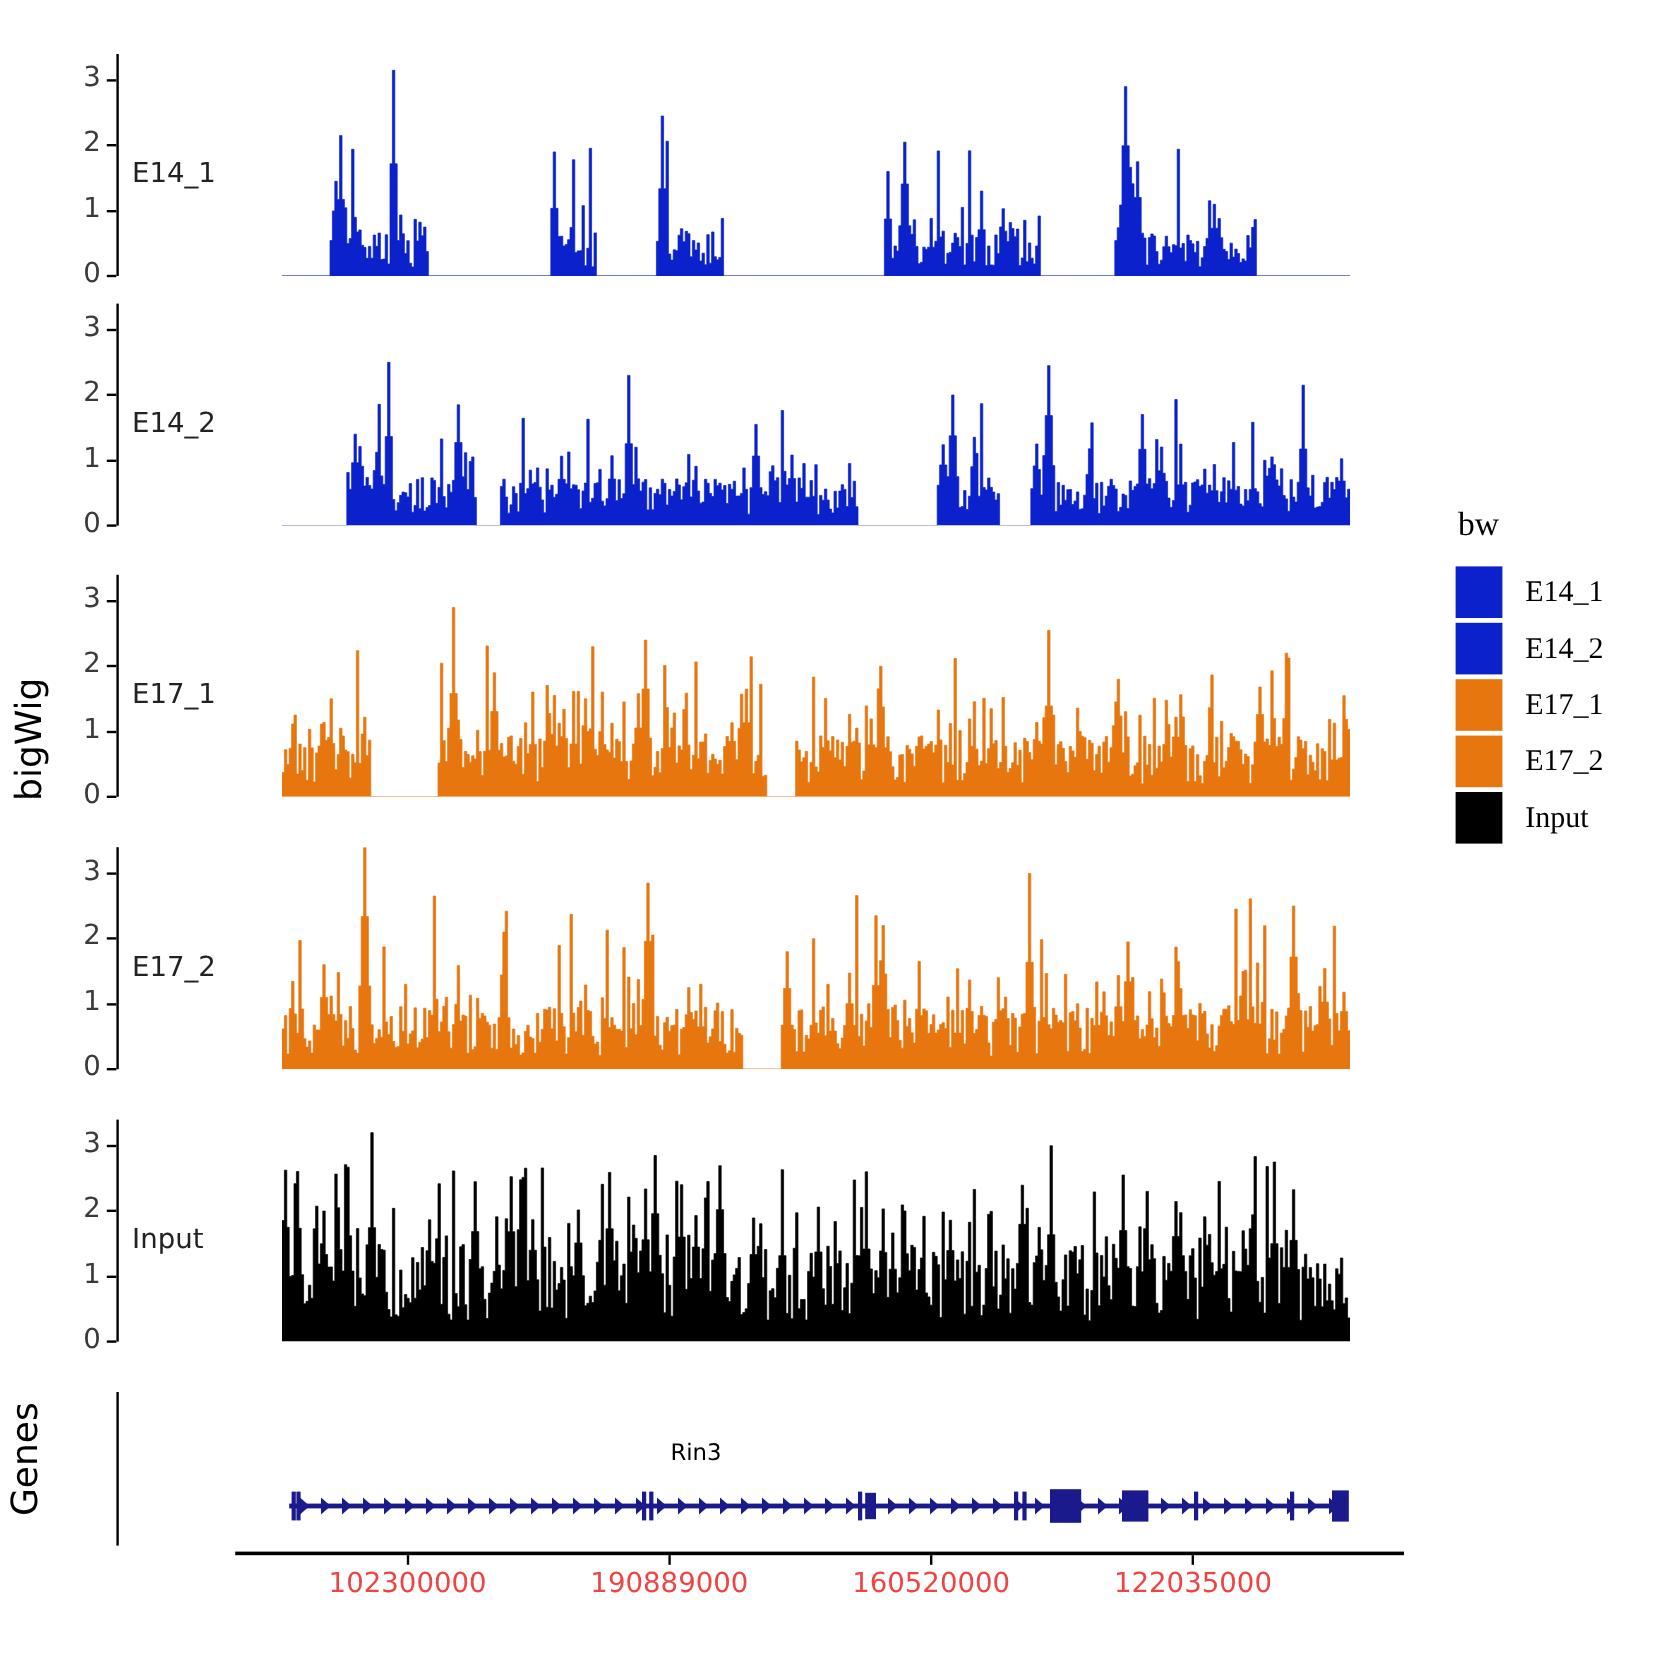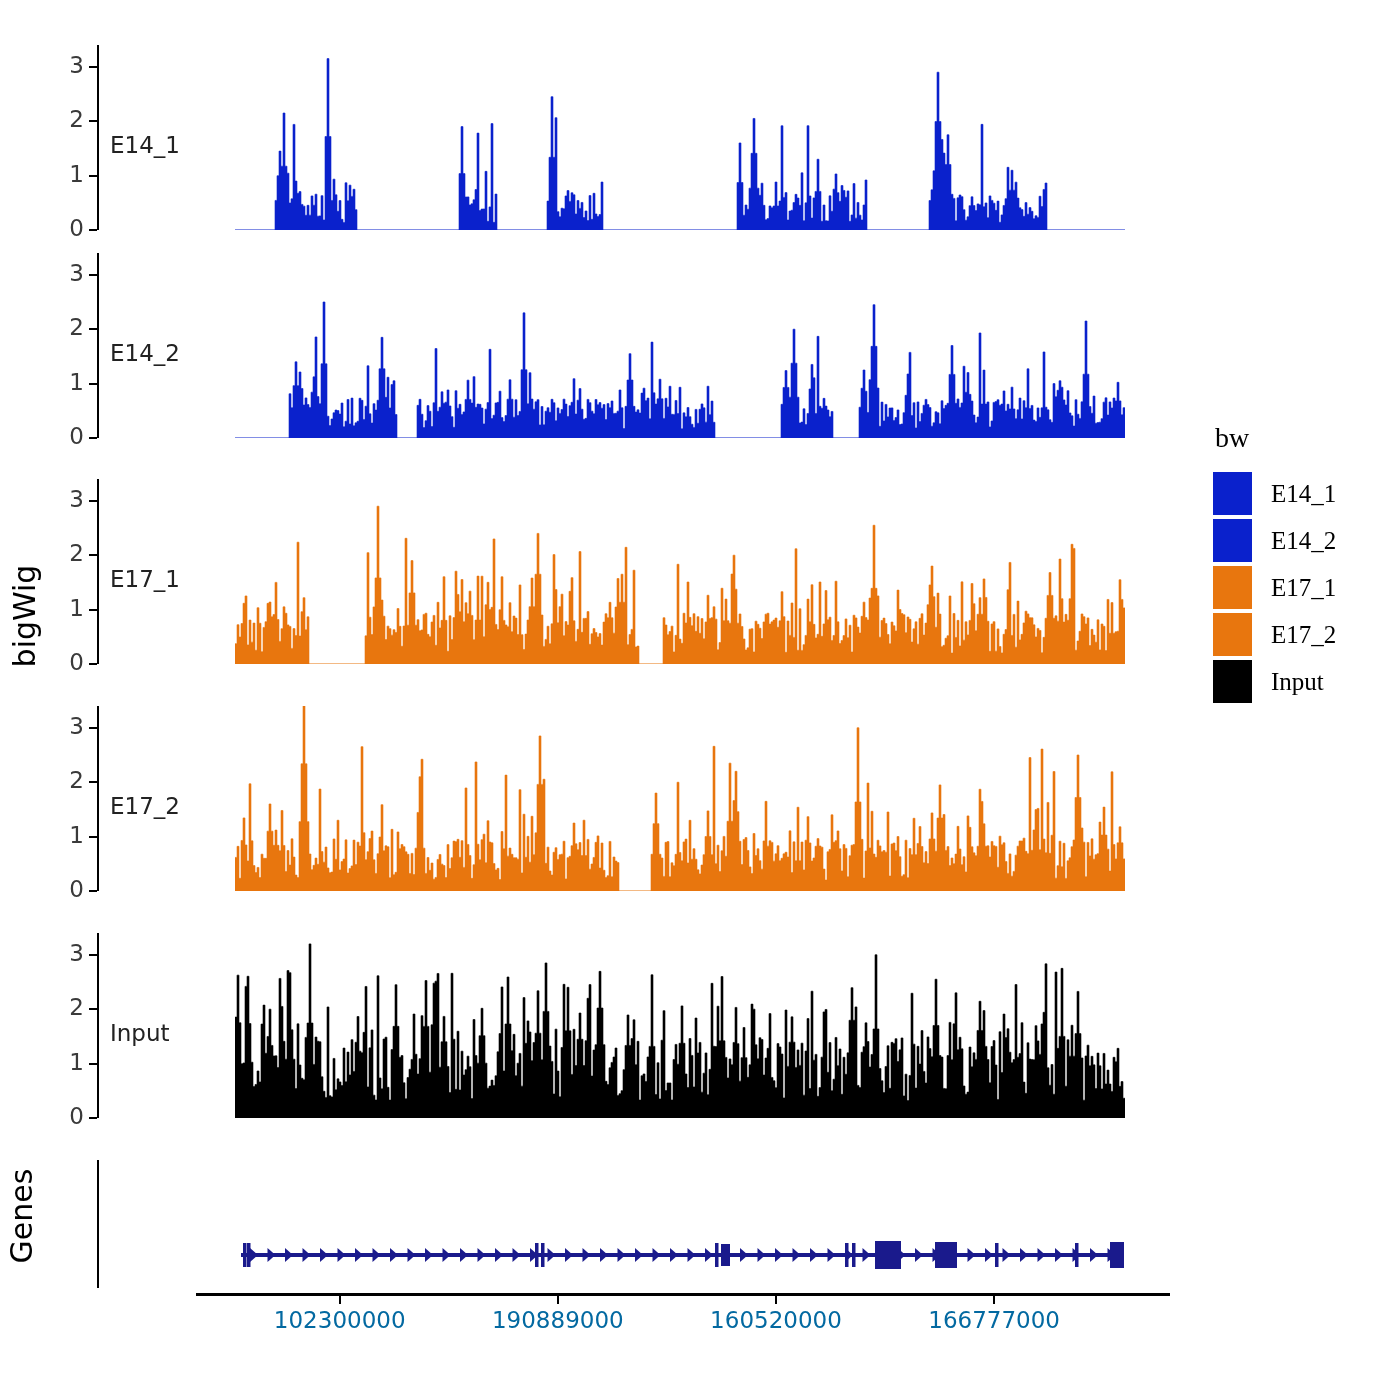--- a/index.html
+++ b/index.html
@@ -137,21 +137,21 @@
     position: absolute;
     width: 2px;
     height: 8px;
     background: #000;
     top: 1296px;
   }
   .xticklabel {
     position: absolute;
     top: 1307px;
     font-size: 23px;
-    color: #0369a1;
+    color: #ef4444;
     text-align: center;
     width: 200px;
     white-space: nowrap;
   }
   #xaxis-title {
     position: absolute;
     left: 0;
     top: 1343px;
     width: 1170px;
     text-align: center;
@@ -281,20 +281,21 @@
         <div class="plot" style="height: 185px;">
           <svg width="890" height="185" viewBox="0 0 890 185">
             <path d="M 0 185 L 0.00 84.09 L 2.00 84.09 L 2.00 42.13 L 4.00 42.13 L 4.00 89.75 L 6.00 89.75 L 6.00 130.71 L 8.00 130.71 L 8.00 129.93 L 10.00 129.93 L 10.00 53.39 L 12.00 53.39 L 12.00 43.28 L 14.00 43.28 L 14.00 90.52 L 16.00 90.52 L 16.00 129.22 L 18.00 129.22 L 18.00 153.47 L 20.00 153.47 L 20.00 151.46 L 22.00 151.46 L 22.00 137.98 L 24.00 137.98 L 24.00 148.94 L 26.00 148.94 L 26.00 91.05 L 28.00 91.05 L 28.00 72.12 L 30.00 72.12 L 30.00 120.27 L 32.00 120.27 L 32.00 103.48 L 34.00 103.48 L 34.00 76.18 L 36.00 76.18 L 36.00 112.45 L 38.00 112.45 L 38.00 122.91 L 40.00 122.91 L 40.00 122.80 L 42.00 122.80 L 42.00 134.54 L 44.00 134.54 L 44.00 45.41 L 46.00 45.41 L 46.00 73.46 L 48.00 73.46 L 48.00 108.31 L 50.00 108.31 L 50.00 126.21 L 52.00 126.21 L 52.00 37.57 L 54.00 37.57 L 54.00 39.65 L 56.00 39.65 L 56.00 96.81 L 58.00 96.81 L 58.00 126.21 L 60.00 126.21 L 60.00 155.60 L 62.00 155.60 L 62.00 90.84 L 64.00 90.84 L 64.00 131.99 L 66.00 131.99 L 66.00 145.29 L 68.00 145.29 L 68.00 146.78 L 70.00 146.78 L 70.00 104.39 L 72.00 104.39 L 72.00 90.03 L 74.00 90.03 L 74.00 10.88 L 76.00 10.88 L 76.00 90.03 L 78.00 90.03 L 78.00 131.43 L 80.00 131.43 L 80.00 104.06 L 82.00 104.06 L 82.00 108.24 L 84.00 108.24 L 84.00 108.79 L 86.00 108.79 L 86.00 143.79 L 88.00 143.79 L 88.00 158.27 L 90.00 158.27 L 90.00 164.43 L 92.00 164.43 L 92.00 73.94 L 94.00 73.94 L 94.00 162.72 L 96.00 162.72 L 96.00 163.89 L 98.00 163.89 L 98.00 125.42 L 100.00 125.42 L 100.00 156.74 L 102.00 156.74 L 102.00 145.83 L 104.00 145.83 L 104.00 148.92 L 106.00 148.92 L 106.00 152.53 L 108.00 152.53 L 108.00 115.05 L 110.00 115.05 L 110.00 148.83 L 112.00 148.83 L 112.00 119.08 L 114.00 119.08 L 114.00 141.92 L 116.00 141.92 L 116.00 106.63 L 118.00 106.63 L 118.00 138.46 L 120.00 138.46 L 120.00 109.28 L 122.00 109.28 L 122.00 83.50 L 124.00 83.50 L 124.00 118.18 L 126.00 118.18 L 126.00 119.67 L 128.00 119.67 L 128.00 99.36 L 130.00 99.36 L 130.00 53.46 L 132.00 53.46 L 132.00 153.94 L 134.00 153.94 L 134.00 114.86 L 136.00 114.86 L 136.00 96.90 L 138.00 96.90 L 138.00 162.15 L 140.00 162.15 L 140.00 166.97 L 142.00 166.97 L 142.00 42.77 L 144.00 42.77 L 144.00 144.96 L 146.00 144.96 L 146.00 155.86 L 148.00 155.86 L 148.00 106.00 L 150.00 106.00 L 150.00 104.20 L 152.00 104.20 L 152.00 154.30 L 154.00 154.30 L 154.00 167.08 L 156.00 167.08 L 156.00 116.59 L 158.00 116.59 L 158.00 93.35 L 160.00 93.35 L 160.00 51.69 L 162.00 51.69 L 162.00 93.35 L 164.00 93.35 L 164.00 124.30 L 166.00 124.30 L 166.00 122.58 L 168.00 122.58 L 168.00 149.75 L 170.00 149.75 L 170.00 165.75 L 172.00 165.75 L 172.00 144.55 L 174.00 144.55 L 174.00 136.23 L 176.00 136.23 L 176.00 126.40 L 178.00 126.40 L 178.00 81.03 L 180.00 81.03 L 180.00 121.24 L 182.00 121.24 L 182.00 141.05 L 184.00 141.05 L 184.00 125.65 L 186.00 125.65 L 186.00 82.65 L 188.00 82.65 L 188.00 93.38 L 190.00 93.38 L 190.00 47.56 L 192.00 47.56 L 192.00 93.38 L 194.00 93.38 L 194.00 139.19 L 196.00 139.19 L 196.00 91.77 L 198.00 91.77 L 198.00 50.13 L 200.00 50.13 L 200.00 48.17 L 202.00 48.17 L 202.00 40.48 L 204.00 40.48 L 204.00 134.20 L 206.00 134.20 L 206.00 108.80 L 208.00 108.80 L 208.00 83.40 L 210.00 83.40 L 210.00 108.80 L 212.00 108.80 L 212.00 133.47 L 214.00 133.47 L 214.00 159.60 L 216.00 159.60 L 216.00 40.30 L 218.00 40.30 L 218.00 106.23 L 220.00 106.23 L 220.00 156.33 L 222.00 156.33 L 222.00 98.25 L 224.00 98.25 L 224.00 157.01 L 226.00 157.01 L 226.00 118.15 L 228.00 118.15 L 228.00 142.02 L 230.00 142.02 L 230.00 136.65 L 232.00 136.65 L 232.00 123.15 L 234.00 123.15 L 234.00 133.69 L 236.00 133.69 L 236.00 165.61 L 238.00 165.61 L 238.00 86.50 L 240.00 86.50 L 240.00 122.54 L 242.00 122.54 L 242.00 130.15 L 244.00 130.15 L 244.00 102.73 L 246.00 102.73 L 246.00 75.31 L 248.00 75.31 L 248.00 102.73 L 250.00 102.73 L 250.00 130.15 L 252.00 130.15 L 252.00 155.21 L 254.00 155.21 L 254.00 153.10 L 256.00 153.10 L 256.00 147.12 L 258.00 147.12 L 258.00 152.44 L 260.00 152.44 L 260.00 142.78 L 262.00 142.78 L 262.00 118.79 L 264.00 118.79 L 264.00 100.57 L 266.00 100.57 L 266.00 53.93 L 268.00 53.93 L 268.00 137.99 L 270.00 137.99 L 270.00 90.99 L 272.00 90.99 L 272.00 43.98 L 274.00 43.98 L 274.00 90.99 L 276.00 90.99 L 276.00 117.65 L 278.00 117.65 L 278.00 101.35 L 280.00 101.35 L 280.00 142.68 L 282.00 142.68 L 282.00 130.21 L 284.00 130.21 L 284.00 120.40 L 286.00 120.40 L 286.00 153.13 L 288.00 153.13 L 288.00 64.60 L 290.00 64.60 L 290.00 110.32 L 292.00 110.32 L 292.00 87.90 L 294.00 87.90 L 294.00 98.94 L 296.00 98.94 L 296.00 127.63 L 298.00 127.63 L 298.00 109.49 L 300.00 109.49 L 300.00 100.19 L 302.00 100.19 L 302.00 57.79 L 304.00 57.79 L 304.00 100.19 L 306.00 100.19 L 306.00 126.85 L 308.00 126.85 L 308.00 78.39 L 310.00 78.39 L 310.00 29.93 L 312.00 29.93 L 312.00 78.39 L 314.00 78.39 L 314.00 113.08 L 316.00 113.08 L 316.00 128.41 L 318.00 128.41 L 318.00 161.03 L 320.00 161.03 L 320.00 96.14 L 322.00 96.14 L 322.00 138.07 L 324.00 138.07 L 324.00 163.79 L 326.00 163.79 L 326.00 114.47 L 328.00 114.47 L 328.00 51.33 L 330.00 51.33 L 330.00 97.86 L 332.00 97.86 L 332.00 54.29 L 334.00 54.29 L 334.00 97.86 L 336.00 97.86 L 336.00 141.43 L 338.00 141.43 L 338.00 96.30 L 340.00 96.30 L 340.00 132.50 L 342.00 132.50 L 342.00 106.25 L 344.00 106.25 L 344.00 80.00 L 346.00 80.00 L 346.00 106.25 L 348.00 106.25 L 348.00 132.50 L 350.00 132.50 L 350.00 107.71 L 352.00 107.71 L 352.00 65.29 L 354.00 65.29 L 354.00 51.61 L 356.00 51.61 L 356.00 143.09 L 358.00 143.09 L 358.00 117.03 L 360.00 117.03 L 360.00 111.68 L 362.00 111.68 L 362.00 75.03 L 364.00 75.03 L 364.00 38.37 L 366.00 38.37 L 366.00 75.03 L 368.00 75.03 L 368.00 111.68 L 370.00 111.68 L 370.00 148.34 L 372.00 148.34 L 372.00 151.60 L 374.00 151.60 L 374.00 134.79 L 376.00 134.79 L 376.00 129.40 L 378.00 129.40 L 378.00 124.02 L 380.00 124.02 L 380.00 114.99 L 382.00 114.99 L 382.00 162.45 L 384.00 162.45 L 384.00 160.69 L 386.00 160.69 L 386.00 157.65 L 388.00 157.65 L 388.00 136.63 L 390.00 136.63 L 390.00 112.44 L 392.00 112.44 L 392.00 81.96 L 394.00 81.96 L 394.00 112.44 L 396.00 112.44 L 396.00 105.56 L 398.00 105.56 L 398.00 86.79 L 400.00 86.79 L 400.00 131.68 L 402.00 131.68 L 402.00 108.30 L 404.00 108.30 L 404.00 167.06 L 406.00 167.06 L 406.00 142.72 L 408.00 142.72 L 408.00 140.93 L 410.00 140.93 L 410.00 148.46 L 412.00 148.46 L 412.00 123.96 L 414.00 123.96 L 414.00 113.38 L 416.00 113.38 L 416.00 41.77 L 418.00 41.77 L 418.00 113.38 L 420.00 113.38 L 420.00 161.55 L 422.00 161.55 L 422.00 129.76 L 424.00 129.76 L 424.00 165.96 L 426.00 165.96 L 426.00 107.20 L 428.00 107.20 L 428.00 77.67 L 430.00 77.67 L 430.00 157.61 L 432.00 157.61 L 432.00 149.94 L 434.00 149.94 L 434.00 149.95 L 436.00 149.95 L 436.00 166.94 L 438.00 166.94 L 438.00 126.50 L 440.00 126.50 L 440.00 111.41 L 442.00 111.41 L 442.00 131.23 L 444.00 131.23 L 444.00 110.26 L 446.00 110.26 L 446.00 72.88 L 448.00 72.88 L 448.00 110.26 L 450.00 110.26 L 450.00 140.96 L 452.00 140.96 L 452.00 154.51 L 454.00 154.51 L 454.00 105.51 L 456.00 105.51 L 456.00 122.41 L 458.00 122.41 L 458.00 153.92 L 460.00 153.92 L 460.00 85.00 L 462.00 85.00 L 462.00 119.98 L 464.00 119.98 L 464.00 109.42 L 466.00 109.42 L 466.00 159.13 L 468.00 159.13 L 468.00 140.15 L 470.00 140.15 L 470.00 119.91 L 472.00 119.91 L 472.00 161.68 L 474.00 161.68 L 474.00 136.31 L 476.00 136.31 L 476.00 50.33 L 478.00 50.33 L 478.00 113.27 L 480.00 113.27 L 480.00 113.52 L 482.00 113.52 L 482.00 73.21 L 484.00 73.21 L 484.00 107.83 L 486.00 107.83 L 486.00 43.53 L 488.00 43.53 L 488.00 107.83 L 490.00 107.83 L 490.00 124.41 L 492.00 124.41 L 492.00 144.93 L 494.00 144.93 L 494.00 125.91 L 496.00 125.91 L 496.00 131.72 L 498.00 131.72 L 498.00 109.45 L 500.00 109.45 L 500.00 74.41 L 502.00 74.41 L 502.00 110.65 L 504.00 110.65 L 504.00 148.14 L 506.00 148.14 L 506.00 124.65 L 508.00 124.65 L 508.00 94.47 L 510.00 94.47 L 510.00 124.65 L 512.00 124.65 L 512.00 144.35 L 514.00 144.35 L 514.00 131.80 L 516.00 131.80 L 516.00 71.12 L 518.00 71.12 L 518.00 76.15 L 520.00 76.15 L 520.00 111.79 L 522.00 111.79 L 522.00 125.86 L 524.00 125.86 L 524.00 104.74 L 526.00 104.74 L 526.00 106.52 L 528.00 106.52 L 528.00 142.04 L 530.00 142.04 L 530.00 124.99 L 532.00 124.99 L 532.00 115.33 L 534.00 115.33 L 534.00 80.60 L 536.00 80.60 L 536.00 144.44 L 538.00 144.44 L 538.00 147.75 L 540.00 147.75 L 540.00 154.63 L 542.00 154.63 L 542.00 110.61 L 544.00 110.61 L 544.00 113.95 L 546.00 113.95 L 546.00 121.01 L 548.00 121.01 L 548.00 164.89 L 550.00 164.89 L 550.00 77.00 L 552.00 77.00 L 552.00 133.39 L 554.00 133.39 L 554.00 109.14 L 556.00 109.14 L 556.00 83.85 L 558.00 83.85 L 558.00 109.14 L 560.00 109.14 L 560.00 134.43 L 562.00 134.43 L 562.00 116.91 L 564.00 116.91 L 564.00 132.39 L 566.00 132.39 L 566.00 110.15 L 568.00 110.15 L 568.00 162.13 L 570.00 162.13 L 570.00 118.03 L 572.00 118.03 L 572.00 85.56 L 574.00 85.56 L 574.00 155.50 L 576.00 155.50 L 576.00 58.20 L 578.00 58.20 L 578.00 127.18 L 580.00 127.18 L 580.00 121.38 L 582.00 121.38 L 582.00 163.35 L 584.00 163.35 L 584.00 154.57 L 586.00 154.57 L 586.00 124.13 L 588.00 124.13 L 588.00 78.90 L 590.00 78.90 L 590.00 76.48 L 592.00 76.48 L 592.00 139.30 L 594.00 139.30 L 594.00 109.60 L 596.00 109.60 L 596.00 157.75 L 598.00 157.75 L 598.00 146.23 L 600.00 146.23 L 600.00 104.46 L 602.00 104.46 L 602.00 132.66 L 604.00 132.66 L 604.00 115.97 L 606.00 115.97 L 606.00 161.32 L 608.00 161.32 L 608.00 124.26 L 610.00 124.26 L 610.00 141.27 L 612.00 141.27 L 612.00 119.84 L 614.00 119.84 L 614.00 87.26 L 616.00 87.26 L 616.00 54.68 L 618.00 54.68 L 618.00 87.26 L 620.00 87.26 L 620.00 73.90 L 622.00 73.90 L 622.00 152.42 L 624.00 152.42 L 624.00 154.60 L 626.00 154.60 L 626.00 119.21 L 628.00 119.21 L 628.00 113.64 L 630.00 113.64 L 630.00 89.85 L 632.00 89.85 L 632.00 108.53 L 634.00 108.53 L 634.00 134.02 L 636.00 134.02 L 636.00 121.48 L 638.00 121.48 L 638.00 95.96 L 640.00 95.96 L 640.00 21.76 L 642.00 21.76 L 642.00 95.96 L 644.00 95.96 L 644.00 135.54 L 646.00 135.54 L 646.00 147.78 L 648.00 147.78 L 648.00 159.58 L 650.00 159.58 L 650.00 133.49 L 652.00 133.49 L 652.00 112.77 L 654.00 112.77 L 654.00 155.33 L 656.00 155.33 L 656.00 109.34 L 658.00 109.34 L 658.00 110.41 L 660.00 110.41 L 660.00 105.70 L 662.00 105.70 L 662.00 128.56 L 664.00 128.56 L 664.00 116.87 L 666.00 116.87 L 666.00 104.93 L 668.00 104.93 L 668.00 162.90 L 670.00 162.90 L 670.00 141.16 L 672.00 141.16 L 672.00 167.62 L 674.00 167.62 L 674.00 142.45 L 676.00 142.45 L 676.00 60.26 L 678.00 60.26 L 678.00 111.13 L 680.00 111.13 L 680.00 155.10 L 682.00 155.10 L 682.00 113.34 L 684.00 113.34 L 684.00 131.09 L 686.00 131.09 L 686.00 97.62 L 688.00 97.62 L 688.00 138.40 L 690.00 138.40 L 690.00 150.05 L 692.00 150.05 L 692.00 103.91 L 694.00 103.91 L 694.00 115.60 L 696.00 115.60 L 696.00 123.76 L 698.00 123.76 L 698.00 92.48 L 700.00 92.48 L 700.00 46.22 L 702.00 46.22 L 702.00 92.48 L 704.00 92.48 L 704.00 122.56 L 706.00 122.56 L 706.00 124.07 L 708.00 124.07 L 708.00 155.41 L 710.00 155.41 L 710.00 155.81 L 712.00 155.81 L 712.00 122.55 L 714.00 122.55 L 714.00 89.39 L 716.00 89.39 L 716.00 126.78 L 718.00 126.78 L 718.00 90.87 L 720.00 90.87 L 720.00 59.85 L 722.00 59.85 L 722.00 116.74 L 724.00 116.74 L 724.00 104.25 L 726.00 104.25 L 726.00 115.86 L 728.00 115.86 L 728.00 152.97 L 730.00 152.97 L 730.00 161.21 L 732.00 161.21 L 732.00 159.11 L 734.00 159.11 L 734.00 114.03 L 736.00 114.03 L 736.00 133.85 L 738.00 133.85 L 738.00 119.84 L 740.00 119.84 L 740.00 126.38 L 742.00 126.38 L 742.00 97.46 L 744.00 97.46 L 744.00 68.27 L 746.00 68.27 L 746.00 97.46 L 748.00 97.46 L 748.00 77.57 L 750.00 77.57 L 750.00 113.38 L 752.00 113.38 L 752.00 126.52 L 754.00 126.52 L 754.00 149.81 L 756.00 149.81 L 756.00 113.50 L 758.00 113.50 L 758.00 107.60 L 760.00 107.60 L 760.00 132.00 L 762.00 132.00 L 762.00 166.46 L 764.00 166.46 L 764.00 98.72 L 766.00 98.72 L 766.00 139.59 L 768.00 139.59 L 768.00 81.06 L 770.00 81.06 L 770.00 104.62 L 772.00 104.62 L 772.00 95.71 L 774.00 95.71 L 774.00 119.24 L 776.00 119.24 L 776.00 129.68 L 778.00 129.68 L 778.00 126.61 L 780.00 126.61 L 780.00 51.53 L 782.00 51.53 L 782.00 124.27 L 784.00 124.27 L 784.00 120.60 L 786.00 120.60 L 786.00 89.70 L 788.00 89.70 L 788.00 149.11 L 790.00 149.11 L 790.00 160.34 L 792.00 160.34 L 792.00 109.81 L 794.00 109.81 L 794.00 126.12 L 796.00 126.12 L 796.00 126.49 L 798.00 126.49 L 798.00 126.75 L 800.00 126.75 L 800.00 92.65 L 802.00 92.65 L 802.00 107.89 L 804.00 107.89 L 804.00 121.38 L 806.00 121.38 L 806.00 90.94 L 808.00 90.94 L 808.00 79.33 L 810.00 79.33 L 810.00 30.83 L 812.00 30.83 L 812.00 134.79 L 814.00 134.79 L 814.00 152.22 L 816.00 152.22 L 816.00 131.51 L 818.00 131.51 L 818.00 161.24 L 820.00 161.24 L 820.00 39.06 L 822.00 39.06 L 822.00 115.36 L 824.00 115.36 L 824.00 103.38 L 826.00 103.38 L 826.00 35.37 L 828.00 35.37 L 828.00 103.38 L 830.00 103.38 L 830.00 153.22 L 832.00 153.22 L 832.00 106.77 L 834.00 106.77 L 834.00 123.17 L 836.00 123.17 L 836.00 92.25 L 838.00 92.25 L 838.00 123.17 L 840.00 123.17 L 840.00 100.61 L 842.00 100.61 L 842.00 58.42 L 844.00 58.42 L 844.00 100.61 L 846.00 100.61 L 846.00 124.96 L 848.00 124.96 L 848.00 167.21 L 850.00 167.21 L 850.00 122.96 L 852.00 122.96 L 852.00 112.16 L 854.00 112.16 L 854.00 132.80 L 856.00 132.80 L 856.00 123.34 L 858.00 123.34 L 858.00 131.87 L 860.00 131.87 L 860.00 155.52 L 862.00 155.52 L 862.00 120.08 L 864.00 120.08 L 864.00 132.80 L 866.00 132.80 L 866.00 155.88 L 868.00 155.88 L 868.00 120.43 L 870.00 120.43 L 870.00 151.01 L 872.00 151.01 L 872.00 137.10 L 874.00 137.10 L 874.00 151.02 L 876.00 151.02 L 876.00 158.45 L 878.00 158.45 L 878.00 124.31 L 880.00 124.31 L 880.00 128.78 L 882.00 128.78 L 882.00 115.33 L 884.00 115.33 L 884.00 153.37 L 886.00 153.37 L 886.00 148.59 L 888.00 148.59 L 888.00 165.25 L 890.00 165.25 L 890 185 Z" fill="#000000" stroke="#000000" stroke-width="0.6"></path>
           </svg>
         </div>
       </div>
     </div>
 
   <div id="gene-panel">
     <div id="gene-axis"></div>
+    <div id="gene-label">Rin3</div>
     <div id="gene-model"><svg width="890" height="34" viewBox="0 0 890 34">
           <rect x="6" y="15" width="878" height="4" fill="#1A1A8C"></rect>
           <path d="M 15.0 10 L 23.0 17 L 15.0 24 Z" fill="#1A1A8C"></path>
           <path d="M 32.5 10 L 40.5 17 L 32.5 24 Z" fill="#1A1A8C"></path>
           <path d="M 50.0 10 L 58.0 17 L 50.0 24 Z" fill="#1A1A8C"></path>
           <path d="M 67.5 10 L 75.5 17 L 67.5 24 Z" fill="#1A1A8C"></path>
           <path d="M 85.0 10 L 93.0 17 L 85.0 24 Z" fill="#1A1A8C"></path>
           <path d="M 102.5 10 L 110.5 17 L 102.5 24 Z" fill="#1A1A8C"></path>
           <path d="M 120.0 10 L 128.0 17 L 120.0 24 Z" fill="#1A1A8C"></path>
           <path d="M 137.5 10 L 145.5 17 L 137.5 24 Z" fill="#1A1A8C"></path>
@@ -358,21 +359,21 @@
 
   <div id="xaxis-line"></div>
   <div id="xaxis-ticks">
       <div class="xtick" style="left: 338.706px;"></div>
       <div class="xticklabel" style="left: 239.706px;">102300000</div>
       <div class="xtick" style="left: 556.843px;"></div>
       <div class="xticklabel" style="left: 457.843px;">190889000</div>
       <div class="xtick" style="left: 774.98px;"></div>
       <div class="xticklabel" style="left: 675.98px;">160520000</div>
       <div class="xtick" style="left: 993.118px;"></div>
-      <div class="xticklabel" style="left: 894.118px;">166777000</div>
+      <div class="xticklabel" style="left: 894.118px;">122035000</div>
     </div>
 
   <div id="legend">
     <div id="legend-title">bw</div>
     <div id="legend-items">
         <div class="legend-row">
           <div class="legend-swatch" style="background: rgb(10, 33, 204);"></div>
           <div class="legend-label">E14_1</div>
         </div>
         <div class="legend-row">

